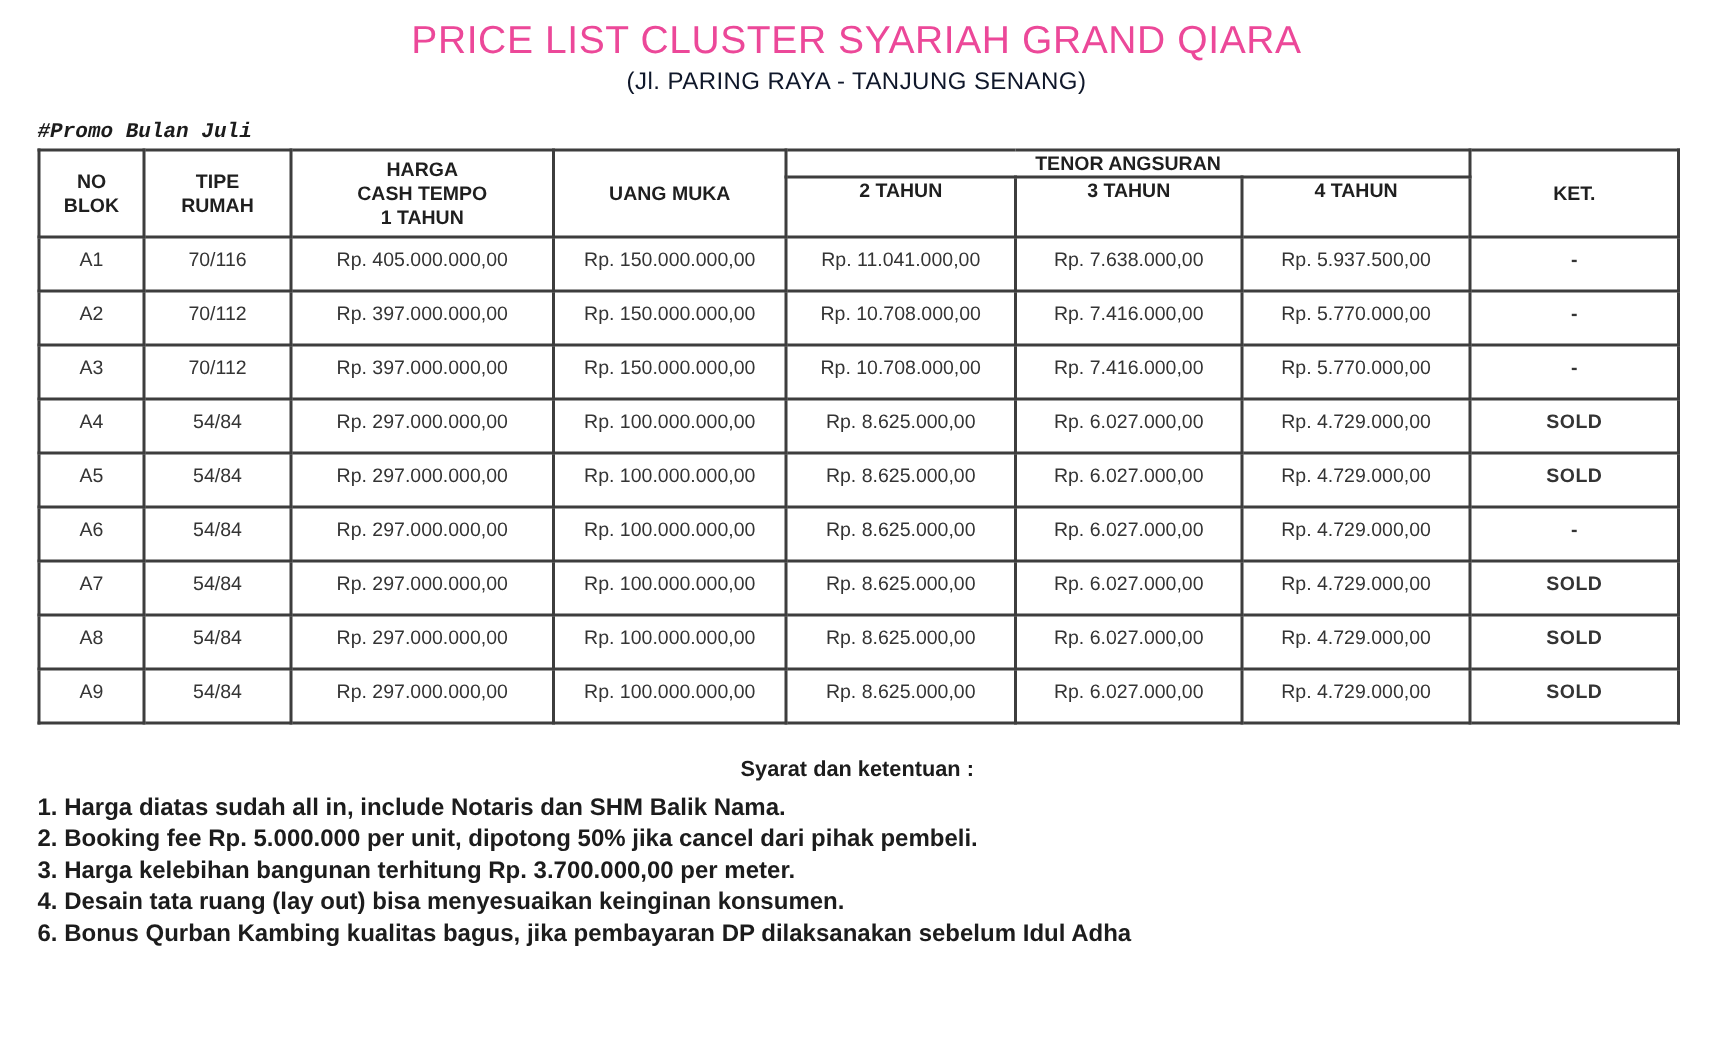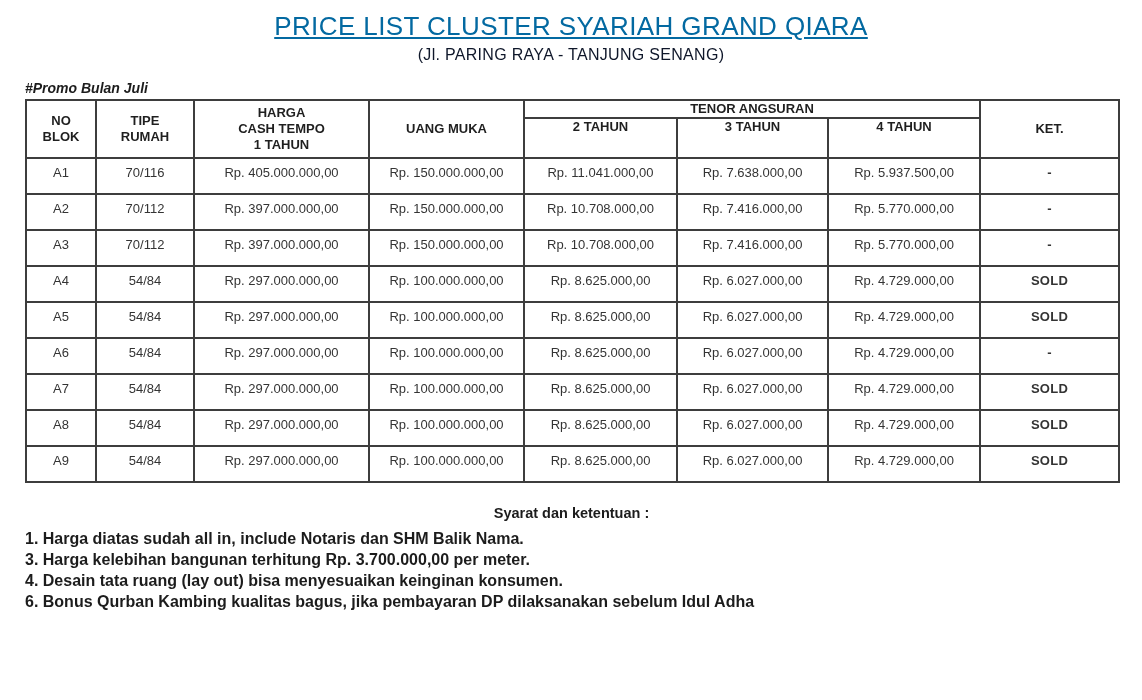--- a/index.html
+++ b/index.html
@@ -6,30 +6,30 @@
   html, body {
     width: 1142px; height: 700px;
     margin: 0; padding: 0;
     background: #ffffff;
     font-family: "Liberation Sans", sans-serif;
     color: #2b2b2b;
     overflow: hidden;
   }
   .doc-header { text-align: center; padding-top: 11px; }
   .title {
-    font-size: 26px; font-weight: 400; color: #0369a1;
-    letter-spacing: 0.4px; line-height: 30px; text-decoration: underline;
+    font-size: 26px; font-weight: 400; color: #ec4899;
+    letter-spacing: 0.4px; line-height: 30px;
   }
   .subtitle { font-size: 16px; color: #0f172a; margin-top: 5px; letter-spacing: 0.3px; }
 
   .content { margin: 0 24px 0 25px; }
 
   .promo {
     font-size: 14px; font-weight: bold; font-style: italic;
-    color: #1c1c1c; margin-top: 16px; margin-bottom: 3px;
+    color: #1c1c1c; margin-top: 16px; margin-bottom: 3px; font-family: Liberation Mono, monospace;
   }
 
   table.price {
     border-collapse: collapse; table-layout: fixed;
     width: 1093px;
   }
   table.price th, table.price td {
     border: 2px solid #3d3d3d;
     text-align: center; padding: 0;
   }
@@ -197,19 +197,20 @@
         <td class="ket-cell ket-sold">SOLD</td>
       </tr>
     </tbody>
   </table>
 
 
   <div class="terms">
     <div class="terms-heading">Syarat dan ketentuan :</div>
     <div class="terms-list">
       <div class="term-item">1. Harga diatas sudah all in, include Notaris dan SHM Balik Nama.</div>
+      <div class="term-item">2. Booking fee Rp. 5.000.000 per unit, dipotong 50% jika cancel dari pihak pembeli.</div>
       <div class="term-item">3. Harga kelebihan bangunan terhitung Rp. 3.700.000,00 per meter.</div>
       <div class="term-item">4. Desain tata ruang (lay out) bisa menyesuaikan keinginan konsumen.</div>
       <div class="term-item">6. Bonus Qurban Kambing kualitas bagus, jika pembayaran DP dilaksanakan sebelum Idul Adha</div>
     </div>
   </div>
 
 </div>
 
 </body></html>

